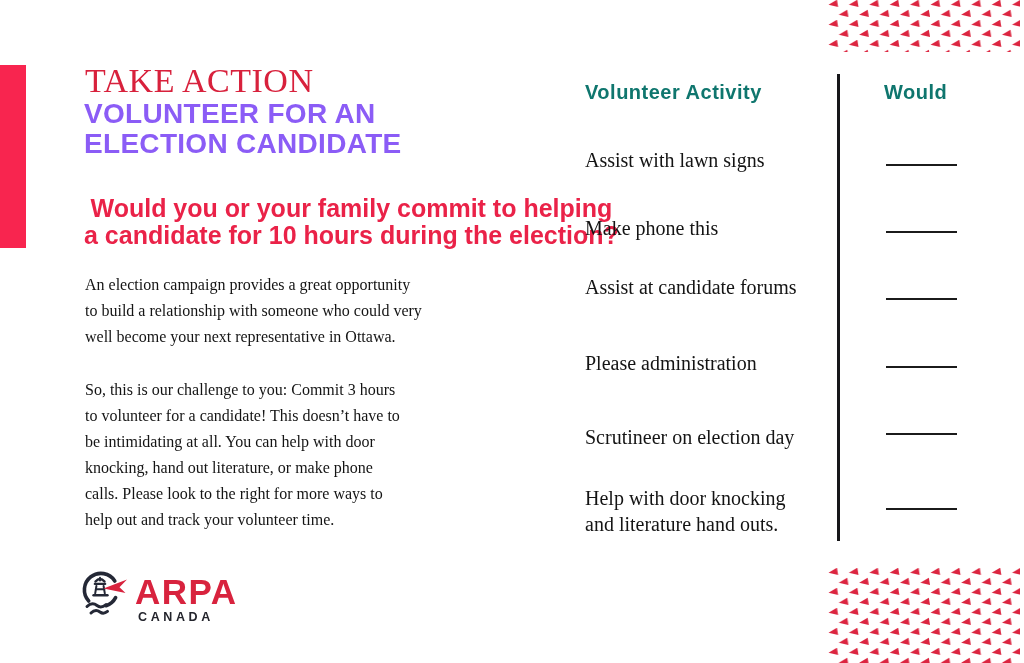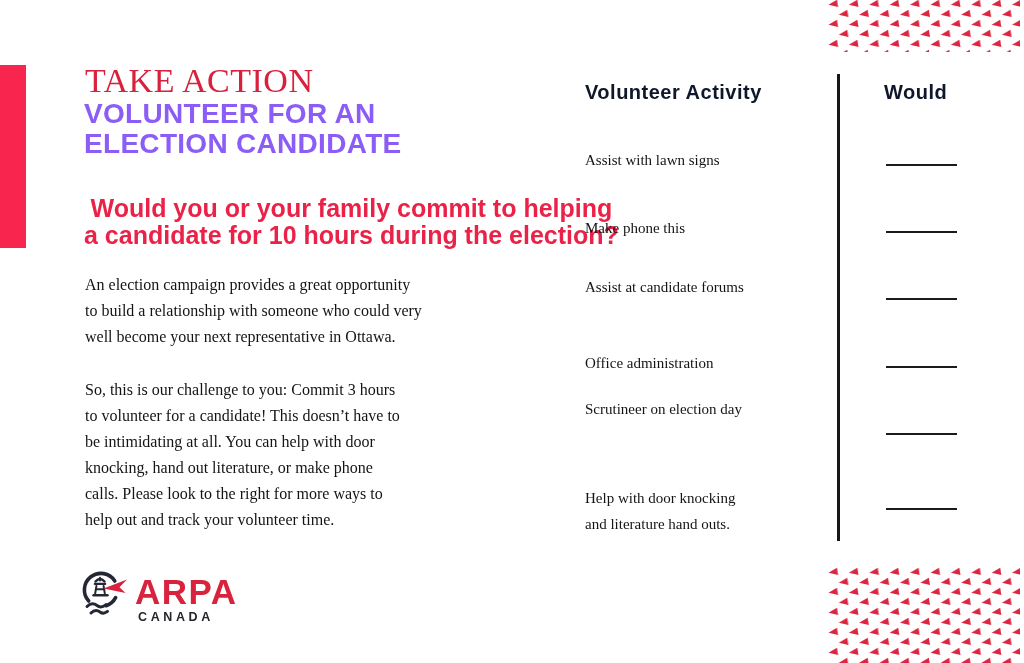--- a/index.html
+++ b/index.html
@@ -30,33 +30,33 @@
   .para {
     position:absolute; left:85px; width:460px;
     font-size:16px; line-height:26px; color:#141414;
   }
   #para1 { top:272px; }
   #para2 { top:377px; }
 
   .col-header {
     position:absolute; top:81px;
     font-family:"Liberation Sans", sans-serif; font-weight:bold;
-    font-size:20px; color:#0f172a; letter-spacing:0.5px;
+    font-size:20px; color:#0f766e; letter-spacing:0.5px;
   }
   #col1h { left:585px; }
   #col2h { left:884px; }
 
   .divider { position:absolute; left:837px; top:74px; width:2.5px; height:467px; background:#17171a; }
 
   .activity {
     position:absolute; left:585px;
-    font-size:15px; line-height:26px; color:#141414;font-family:Liberation Serif, serif;
+    font-size:20px; line-height:26px; color:#141414;font-family:Liberation Serif, serif;
   }
   #act0 { top:147px; } #act1 { top:215px; } #act2 { top:274px; }
-  #act3 { top:350px; } #act4 { top:396px; } #act5 { top:485px; }
+  #act3 { top:350px; } #act4 { top:424px; } #act5 { top:485px; }
 
   .blank { position:absolute; left:886px; width:71px; height:2px; background:#1b1b1b; }
   #bl0 { top:164px; } #bl1 { top:231px; } #bl2 { top:298px; }
   #bl3 { top:366px; } #bl4 { top:433px; } #bl5 { top:508px; }
 
   .tri-top    { position:absolute; left:828px; top:0;    width:192px; height:52px; }
   .tri-bottom { position:absolute; left:828px; top:568px; width:192px; height:95px; }
 
   .logo-svg { position:absolute; left:80px; top:564px; width:170px; height:70px; }
 </style>
@@ -102,21 +102,21 @@
 calls. Please look to the right for more ways to
 help out and track your volunteer time.</div>
 
   <div class="col-header" id="col1h">Volunteer Activity</div>
   <div class="col-header" id="col2h">Would</div>
   <div class="divider"></div>
 
   <div class="activity pre" id="act0">Assist with lawn signs</div>
   <div class="activity pre" id="act1">Make phone this</div>
   <div class="activity pre" id="act2">Assist at candidate forums</div>
-  <div class="activity pre" id="act3">Office administration</div>
+  <div class="activity pre" id="act3">Please administration</div>
   <div class="activity pre" id="act4">Scrutineer on election day</div>
   <div class="activity pre" id="act5">Help with door knocking
 and literature hand outs.</div>
 
   <div class="blank" id="bl0"></div>
   <div class="blank" id="bl1"></div>
   <div class="blank" id="bl2"></div>
   <div class="blank" id="bl3"></div>
   <div class="blank" id="bl4"></div>
   <div class="blank" id="bl5"></div>

